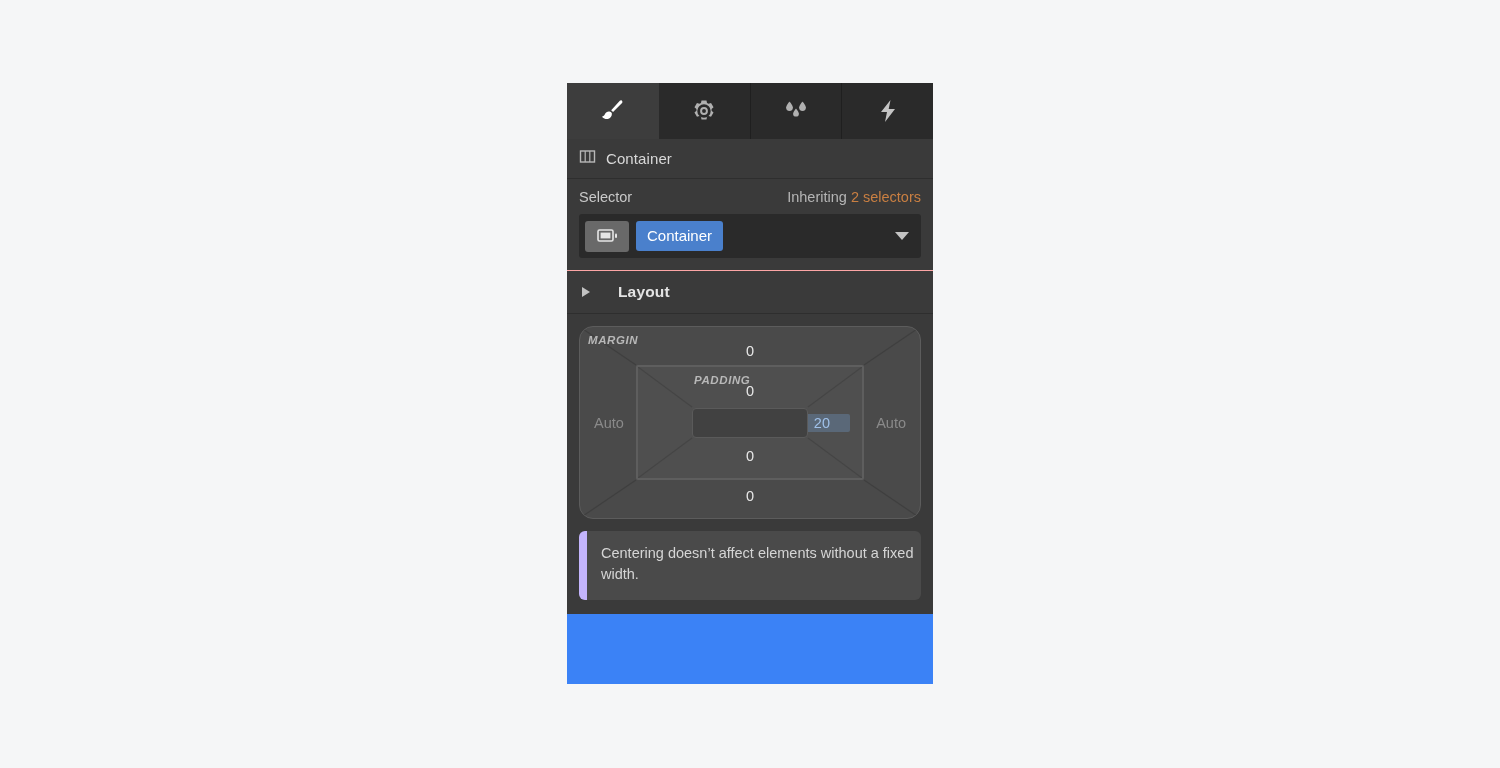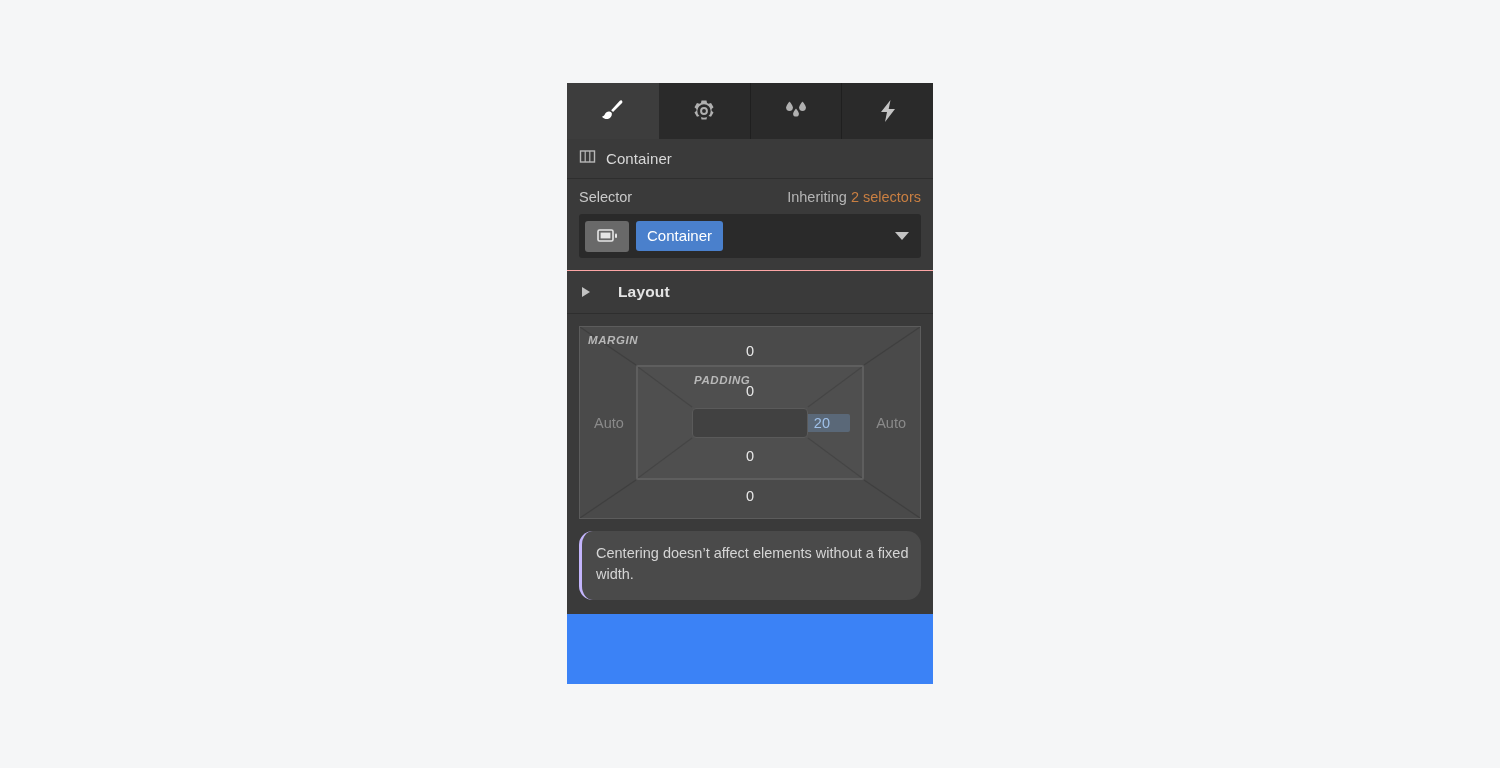--- a/index.html
+++ b/index.html
@@ -180,21 +180,21 @@
   
   .spacing-body {
     background: #3a3a3a;
     padding: 12px 12px 0 12px;
   }
   .margin-box {
     position: relative;
     height: 193px;
     background: #4a4a4a;
     border: 1px solid #5c5c5c;
-    border-radius: 0;
+    border-radius: 14px;
     overflow: hidden;
   }
   
   .diag {
     position: absolute;
     left: 0; top: 0;
     width: 100%; height: 100%;
     pointer-events: none;
   }
   .region-label {
@@ -257,22 +257,22 @@
     border-radius: 4px;
   }
 
   
   .notice-wrap {
     background: #3a3a3a;
     padding: 12px 12px 14px 12px;
   }
   .notice {
     background: #4a4a4a;
-    border-left: 3px solid #c4b5fd;
-    border-radius: 14px;
+    border-left: 8px solid #c4b5fd;
+    border-radius: 6px;
     padding: 12px 6px 14px 14px;
     color: #d5d5d5;
     font-size: 14.5px;
     line-height: 1.48;
   }
 </style>
 </head>
 <body>
 
 <div id="canvas">

